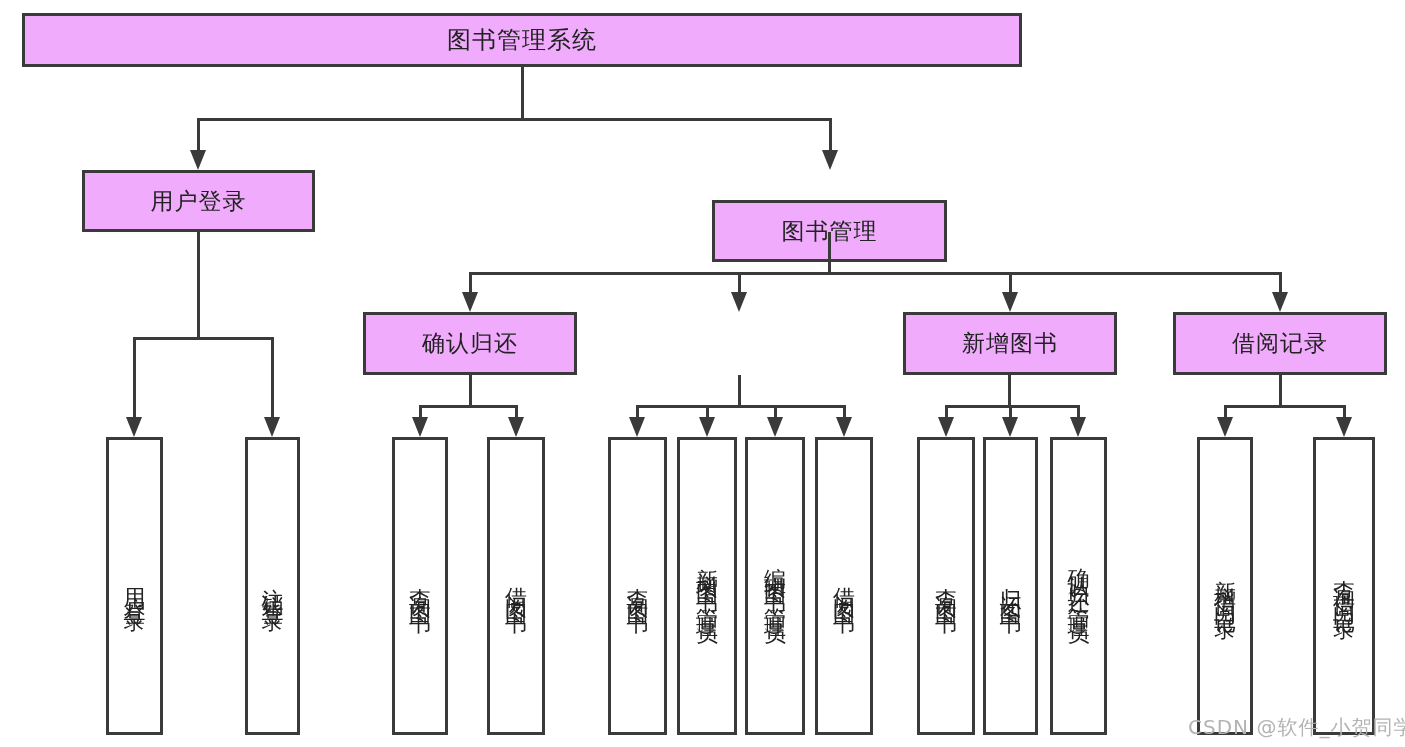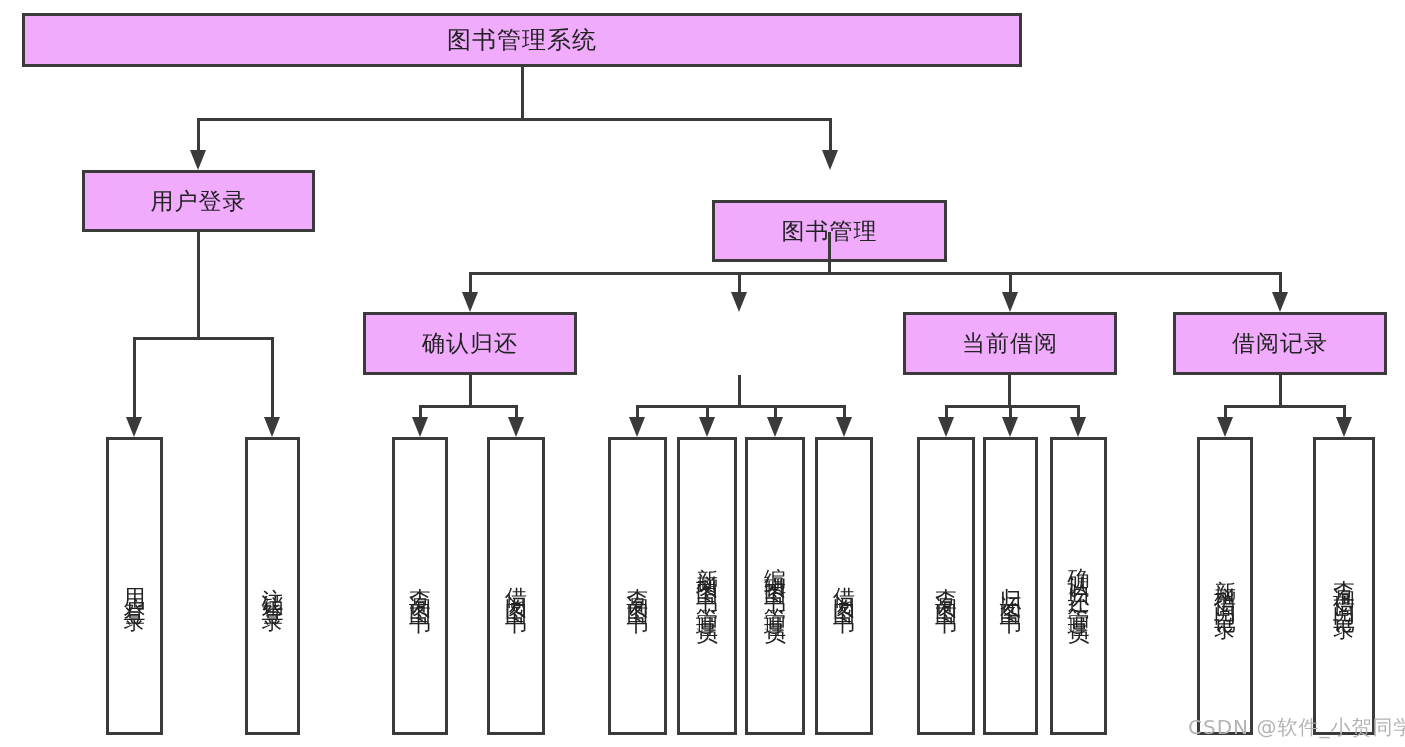--- a/index.html
+++ b/index.html
@@ -94,21 +94,21 @@
   <div class="arrow" style="left:271px; top:337px; height:80px;"></div>
 
   <div class="vline" style="left:828px; top:232px; height:43px;"></div>
   <div class="hline" style="left:468.5px; top:272px; width:813px;"></div>
   <div class="arrow" style="left:468.5px; top:272px; height:20px;"></div>
   <div class="arrow" style="left:737.5px; top:272px; height:20px;"></div>
   <div class="arrow" style="left:1008.5px; top:272px; height:20px;"></div>
   <div class="arrow" style="left:1278.5px; top:272px; height:20px;"></div>
 
   <div class="node" style="left:363px; top:312px; width:214px; height:63px;">确认归还</div>
-  <div class="node" style="left:903px; top:312px; width:214px; height:63px;">当前借阅</div>
+  <div class="node" style="left:903px; top:312px; width:214px; height:63px;">新增图书</div>
   <div class="node" style="left:1173px; top:312px; width:214px; height:63px;">借阅记录</div>
 
   <div class="vline" style="left:468.5px; top:375px; height:33px;"></div>
   <div class="hline" style="left:418.5px; top:405px; width:99px;"></div>
   <div class="arrow" style="left:418.5px; top:405px; height:12px;"></div>
   <div class="arrow" style="left:514.5px; top:405px; height:12px;"></div>
 
   <div class="vline" style="left:737.5px; top:375px; height:33px;"></div>
   <div class="hline" style="left:636px; top:405px; width:210px;"></div>
   <div class="arrow" style="left:636px; top:405px; height:12px;"></div>

